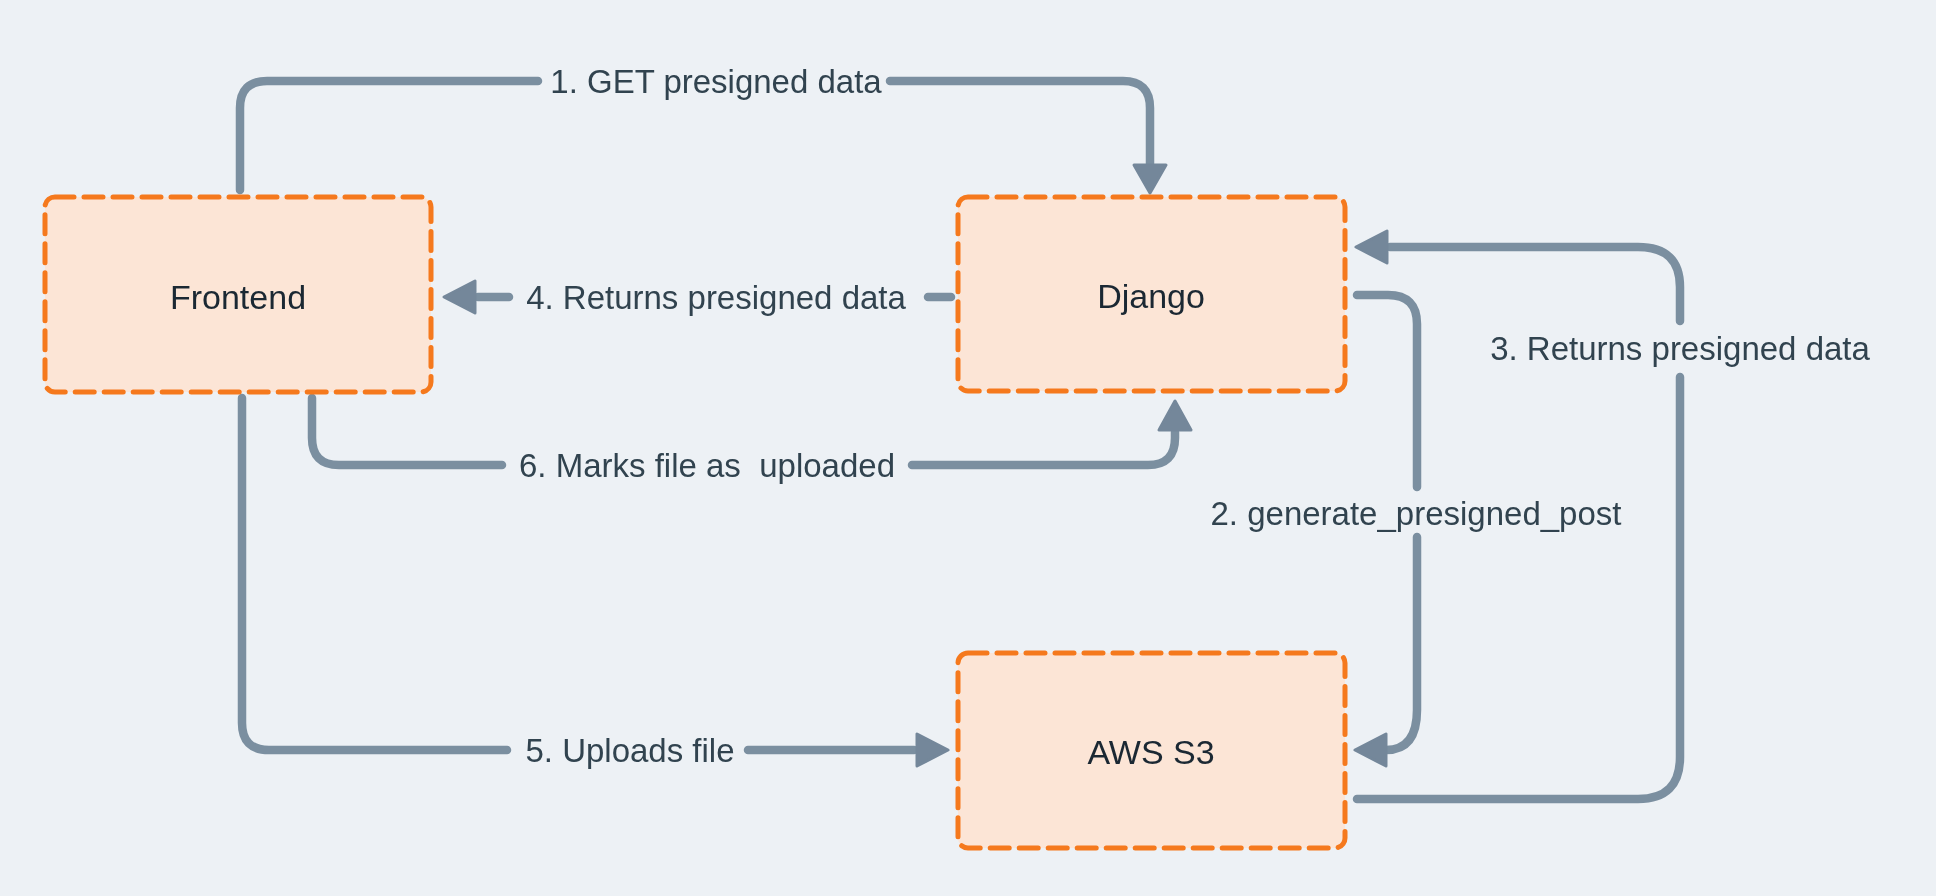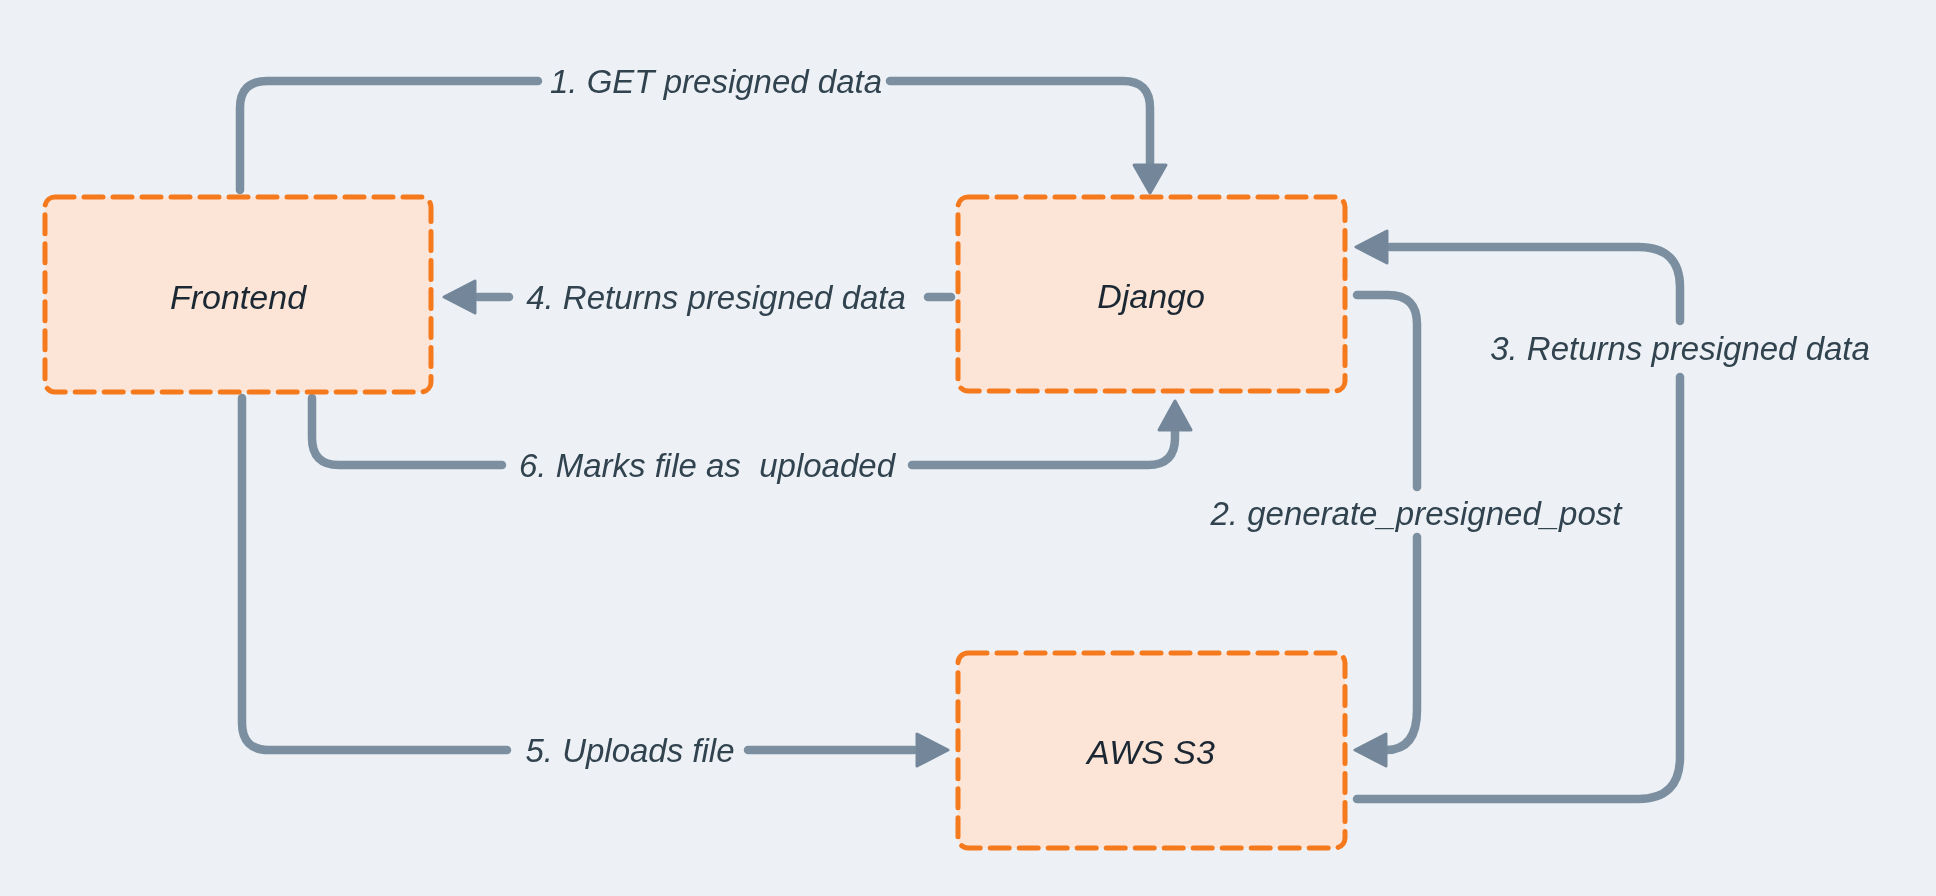--- a/index.html
+++ b/index.html
@@ -6,21 +6,20 @@
     margin: 0;
     padding: 0;
     background: #edf1f5;
   }
   .stage {
     position: relative;
     width: 1936px;
     height: 896px;
     background: #edf1f5;
     overflow: hidden;
-    font-style: italic;
   }
   svg {
     display: block;
     width: 1936px;
     height: 896px;
     font-family: "Liberation Sans", sans-serif;
   }
   .node-box {
     stroke-width: 5px;
     stroke-dasharray: 19 10;

